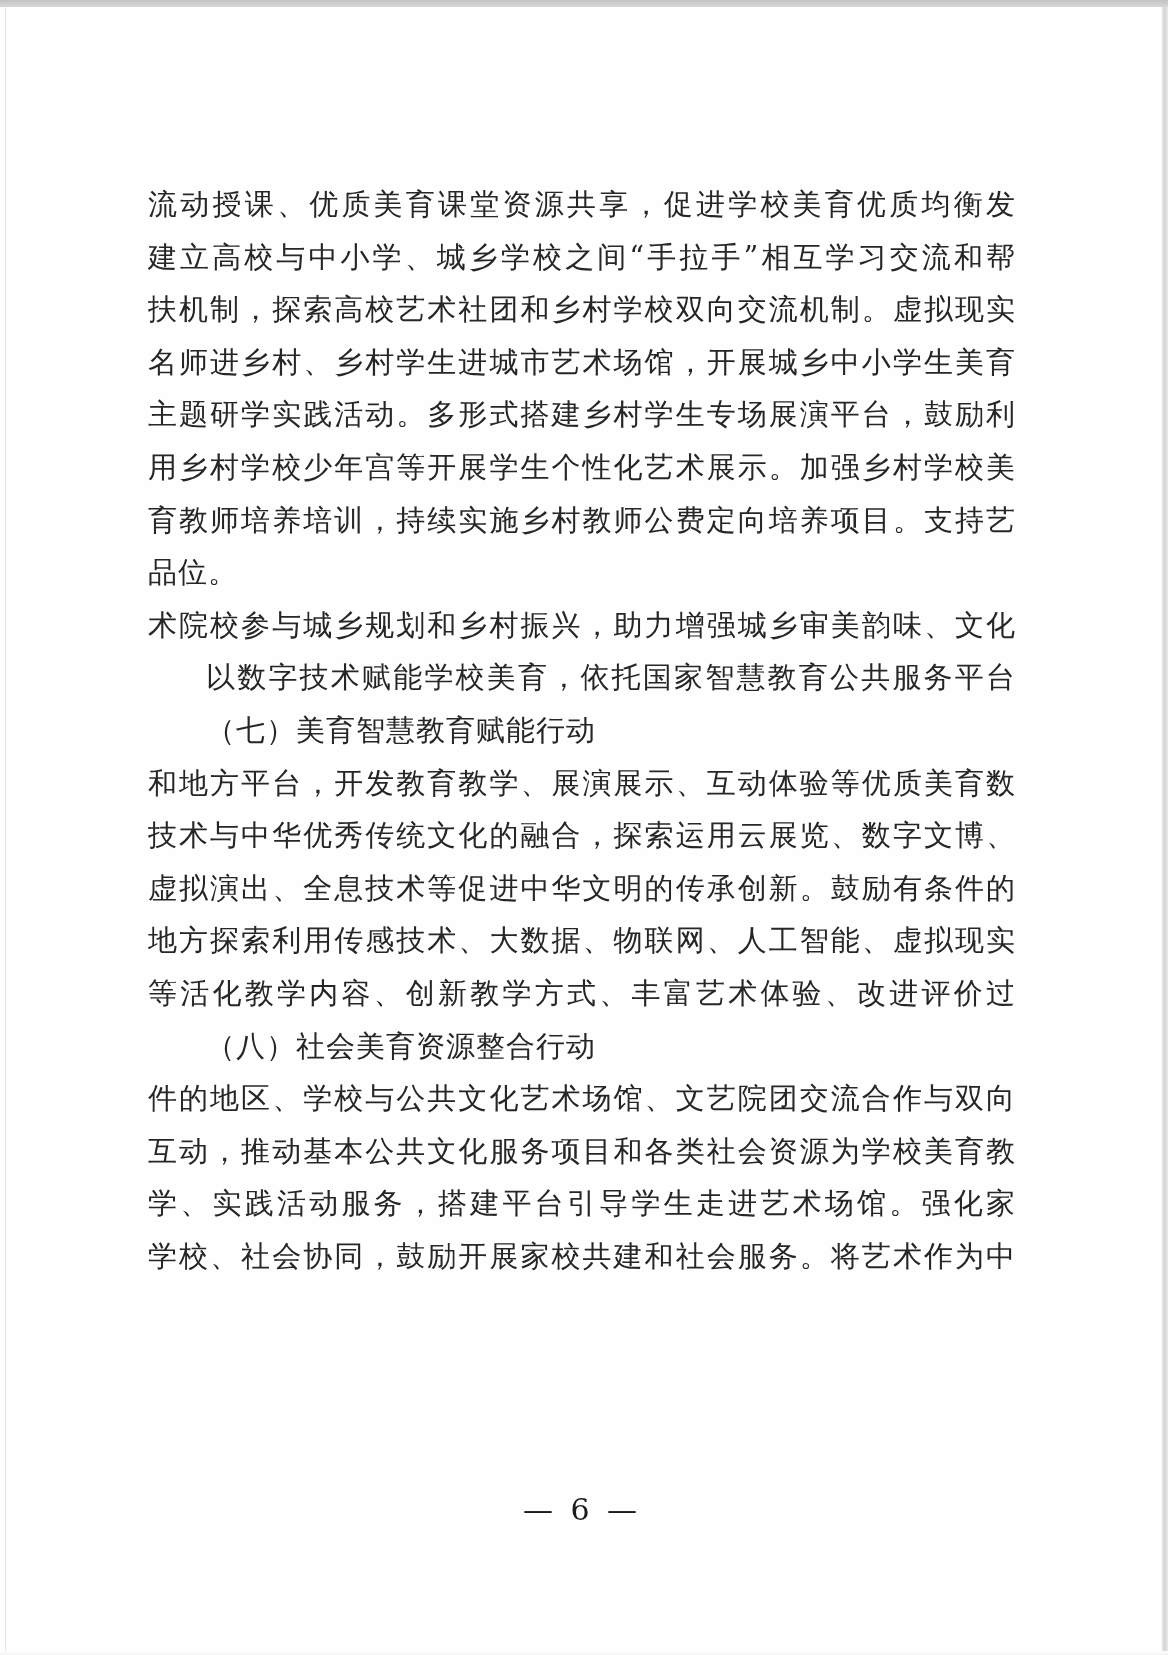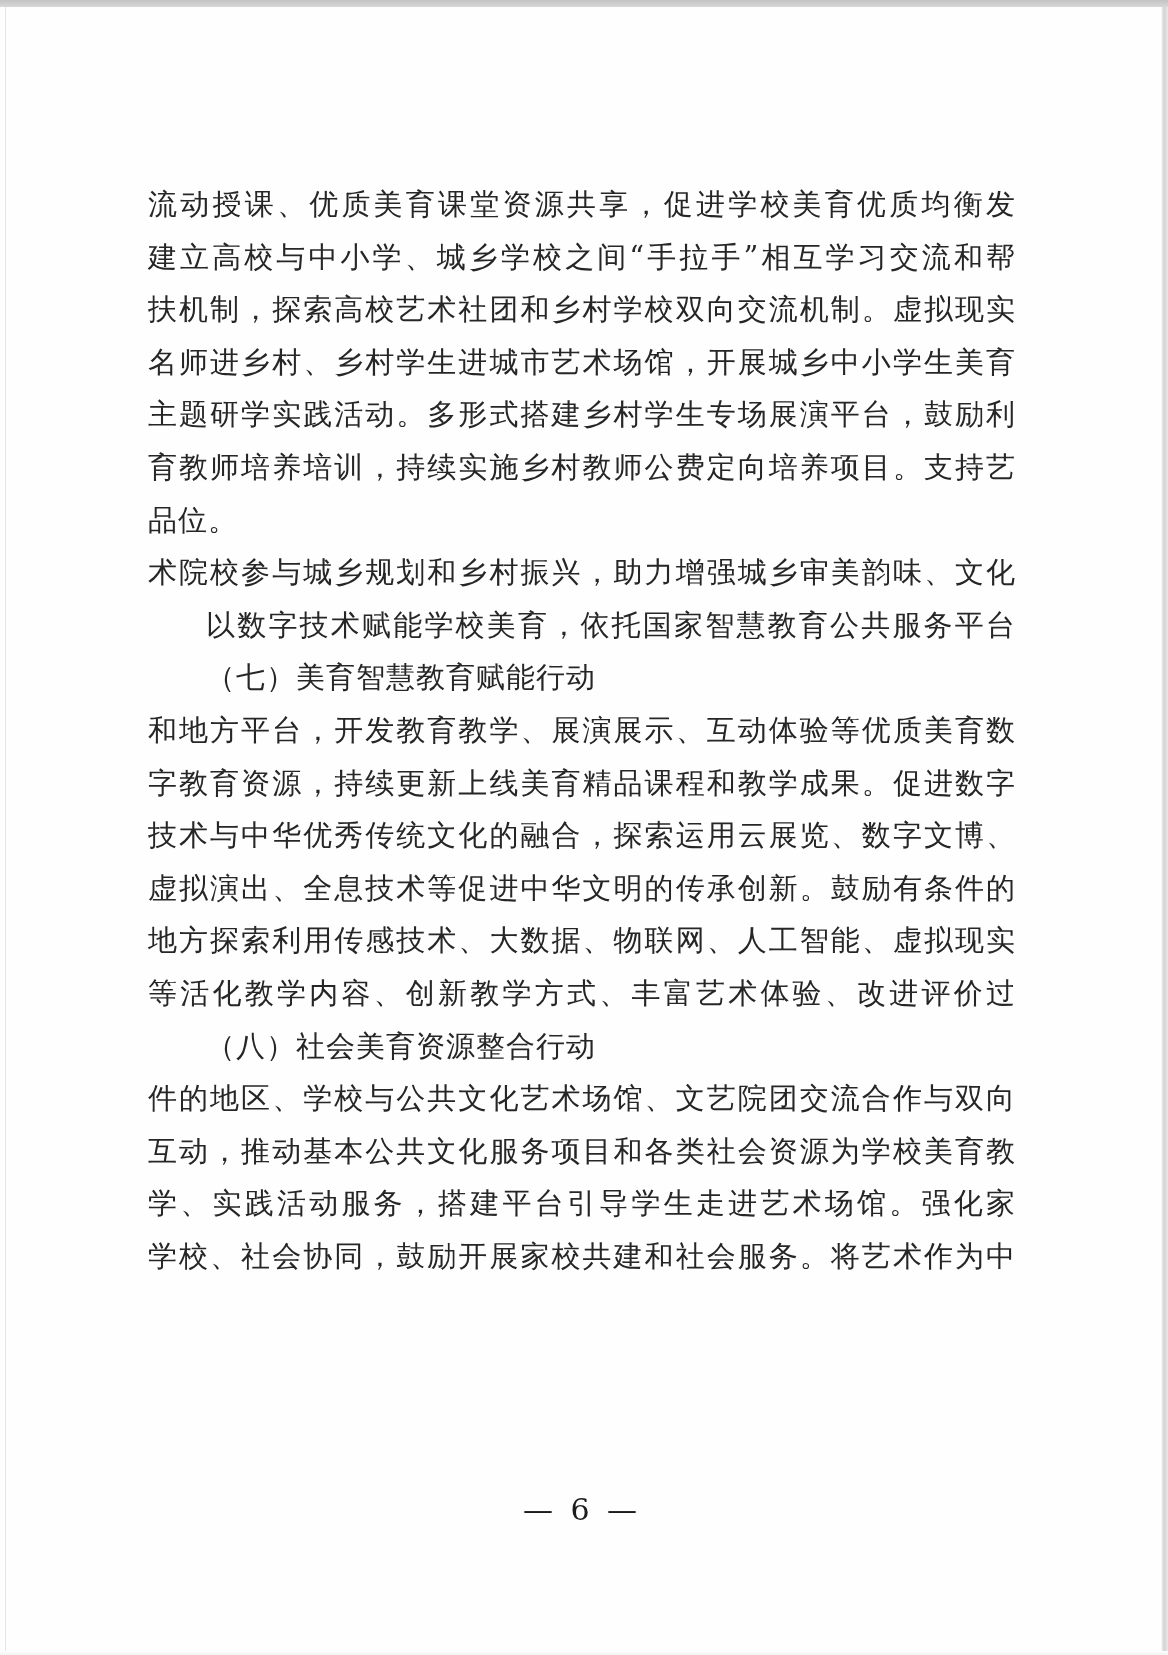--- a/index.html
+++ b/index.html
@@ -82,27 +82,27 @@
   <div class="edge-right"></div>
   <div class="edge-bottom"></div>
 
   <div class="content" id="lines-container">
 
   <div class="line justified">流动授课、优质美育课堂资源共享，促进学校美育优质均衡发展。</div>
       <div class="line justified">建立高校与中小学、城乡学校之间“手拉手”相互学习交流和帮</div>
       <div class="line justified">扶机制，探索高校艺术社团和乡村学校双向交流机制。虚拟现实</div>
       <div class="line justified">名师进乡村、乡村学生进城市艺术场馆，开展城乡中小学生美育</div>
       <div class="line justified">主题研学实践活动。多形式搭建乡村学生专场展演平台，鼓励利</div>
+      <div class="line justified">用乡村学校少年宫等开展学生个性化艺术展示。加强乡村学校美</div>
       <div class="line justified">育教师培养培训，持续实施乡村教师公费定向培养项目。支持艺</div>
       <div class="line">品位。</div>
       <div class="line justified">术院校参与城乡规划和乡村振兴，助力增强城乡审美韵味、文化</div>
       <div class="line justified indent">以数字技术赋能学校美育，依托国家智慧教育公共服务平台</div>
       <div class="line indent">（七）美育智慧教育赋能行动</div>
       <div class="line justified">和地方平台，开发教育教学、展演展示、互动体验等优质美育数</div>
-      <div class="line justified">字教育资源，持续更新上线美育精品课程和教学成果。促进数字</div>
       <div class="line justified">技术与中华优秀传统文化的融合，探索运用云展览、数字文博、</div>
       <div class="line justified">虚拟演出、全息技术等促进中华文明的传承创新。鼓励有条件的</div>
       <div class="line justified">地方探索利用传感技术、大数据、物联网、人工智能、虚拟现实</div>
       <div class="line justified">等活化教学内容、创新教学方式、丰富艺术体验、改进评价过程。</div>
       <div class="line indent">（八）社会美育资源整合行动</div>
       <div class="line justified">件的地区、学校与公共文化艺术场馆、文艺院团交流合作与双向</div>
       <div class="line justified">互动，推动基本公共文化服务项目和各类社会资源为学校美育教</div>
       <div class="line justified">学、实践活动服务，搭建平台引导学生走进艺术场馆。强化家庭、</div>
       <div class="line justified">学校、社会协同，鼓励开展家校共建和社会服务。将艺术作为中</div>
     </div>

